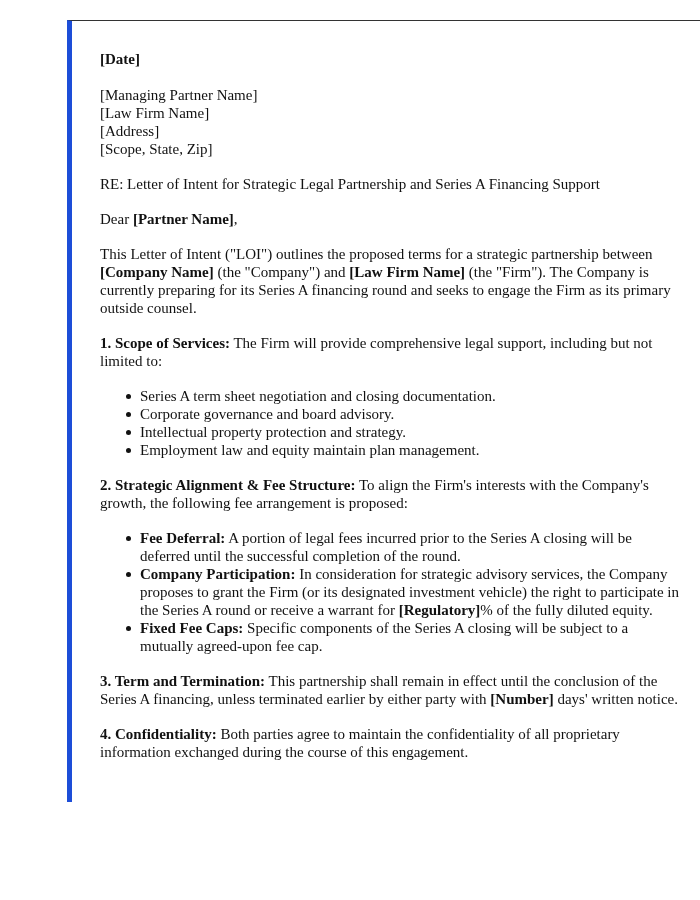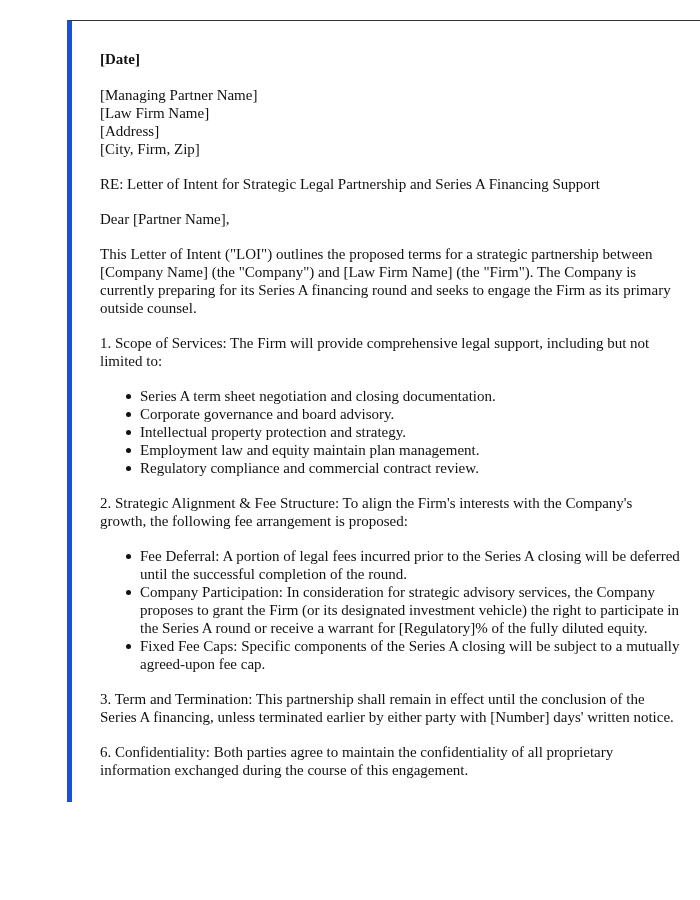--- a/index.html
+++ b/index.html
@@ -32,21 +32,21 @@
       position: absolute;
       left: 28px;
       top: 29px;
       width: 580px;
       font-size: 15px;
       line-height: 18px;
     }
     p {
       margin: 0 0 17px 0;
     }
-    .bold { font-weight: normal; }
+    .bold { font-weight: bold; }
     .address-block div { font-weight: normal; }
     .address-block { margin-bottom: 17px; }
     .date-line { font-weight: bold; margin-bottom: 18px; }
     ul {
       margin: 0 0 17px 0;
       padding-left: 40px;
       list-style: none;
     }
     ul li {
       position: relative;
@@ -71,45 +71,44 @@
 
 <div class="frame">
   <div class="content">
 
     <div class="date-line">[Date]</div>
 
     <div class="address-block">
       <div>[Managing Partner Name]</div>
       <div>[Law Firm Name]</div>
       <div>[Address]</div>
-      <div>[City, Firm, Zip]</div>
+      <div>[Scope, State, Zip]</div>
     </div>
 
     <p class="subject">RE: Letter of Intent for Strategic Legal Partnership and Series A Financing Support</p>
 
     <p><span>Dear </span><span class="bold">[Partner Name]</span><span>,</span></p>
 
     <p><span>This Letter of Intent ("LOI") outlines the proposed terms for a strategic partnership between </span><span class="bold">[Company Name]</span><span> (the "Company") and </span><span class="bold">[Law Firm Name]</span><span> (the "Firm"). The Company is currently preparing for its Series A financing round and seeks to engage the Firm as its primary outside counsel.</span></p>
 
     <p><span class="bold">1. Scope of Services:</span><span> The Firm will provide comprehensive legal support, including but not limited to:</span></p>
 
     <ul>
       <li>Series A term sheet negotiation and closing documentation.</li>
       <li>Corporate governance and board advisory.</li>
       <li>Intellectual property protection and strategy.</li>
       <li>Employment law and equity maintain plan management.</li>
-      <li>Regulatory compliance and commercial contract review.</li>
     </ul>
 
     <p><span class="bold">2. Strategic Alignment &amp; Fee Structure:</span><span> To align the Firm's interests with the Company's growth, the following fee arrangement is proposed:</span></p>
 
     <ul>
       <li><span class="bold">Fee Deferral:</span><span> A portion of legal fees incurred prior to the Series A closing will be deferred until the successful completion of the round.</span></li>
       <li><span class="bold">Company Participation:</span><span> In consideration for strategic advisory services, the Company proposes to grant the Firm (or its designated investment vehicle) the right to participate in the Series A round or receive a warrant for </span><span class="bold">[Regulatory]</span><span>% of the fully diluted equity.</span></li>
       <li><span class="bold">Fixed Fee Caps:</span><span> Specific components of the Series A closing will be subject to a mutually agreed-upon fee cap.</span></li>
     </ul>
 
     <p><span class="bold">3. Term and Termination:</span><span> This partnership shall remain in effect until the conclusion of the Series A financing, unless terminated earlier by either party with </span><span class="bold">[Number]</span><span> days' written notice.</span></p>
 
-    <p><span class="bold">6. Confidentiality:</span><span> Both parties agree to maintain the confidentiality of all proprietary information exchanged during the course of this engagement.</span></p>
+    <p><span class="bold">4. Confidentiality:</span><span> Both parties agree to maintain the confidentiality of all proprietary information exchanged during the course of this engagement.</span></p>
 
   </div>
 </div>
 
 </body></html>

